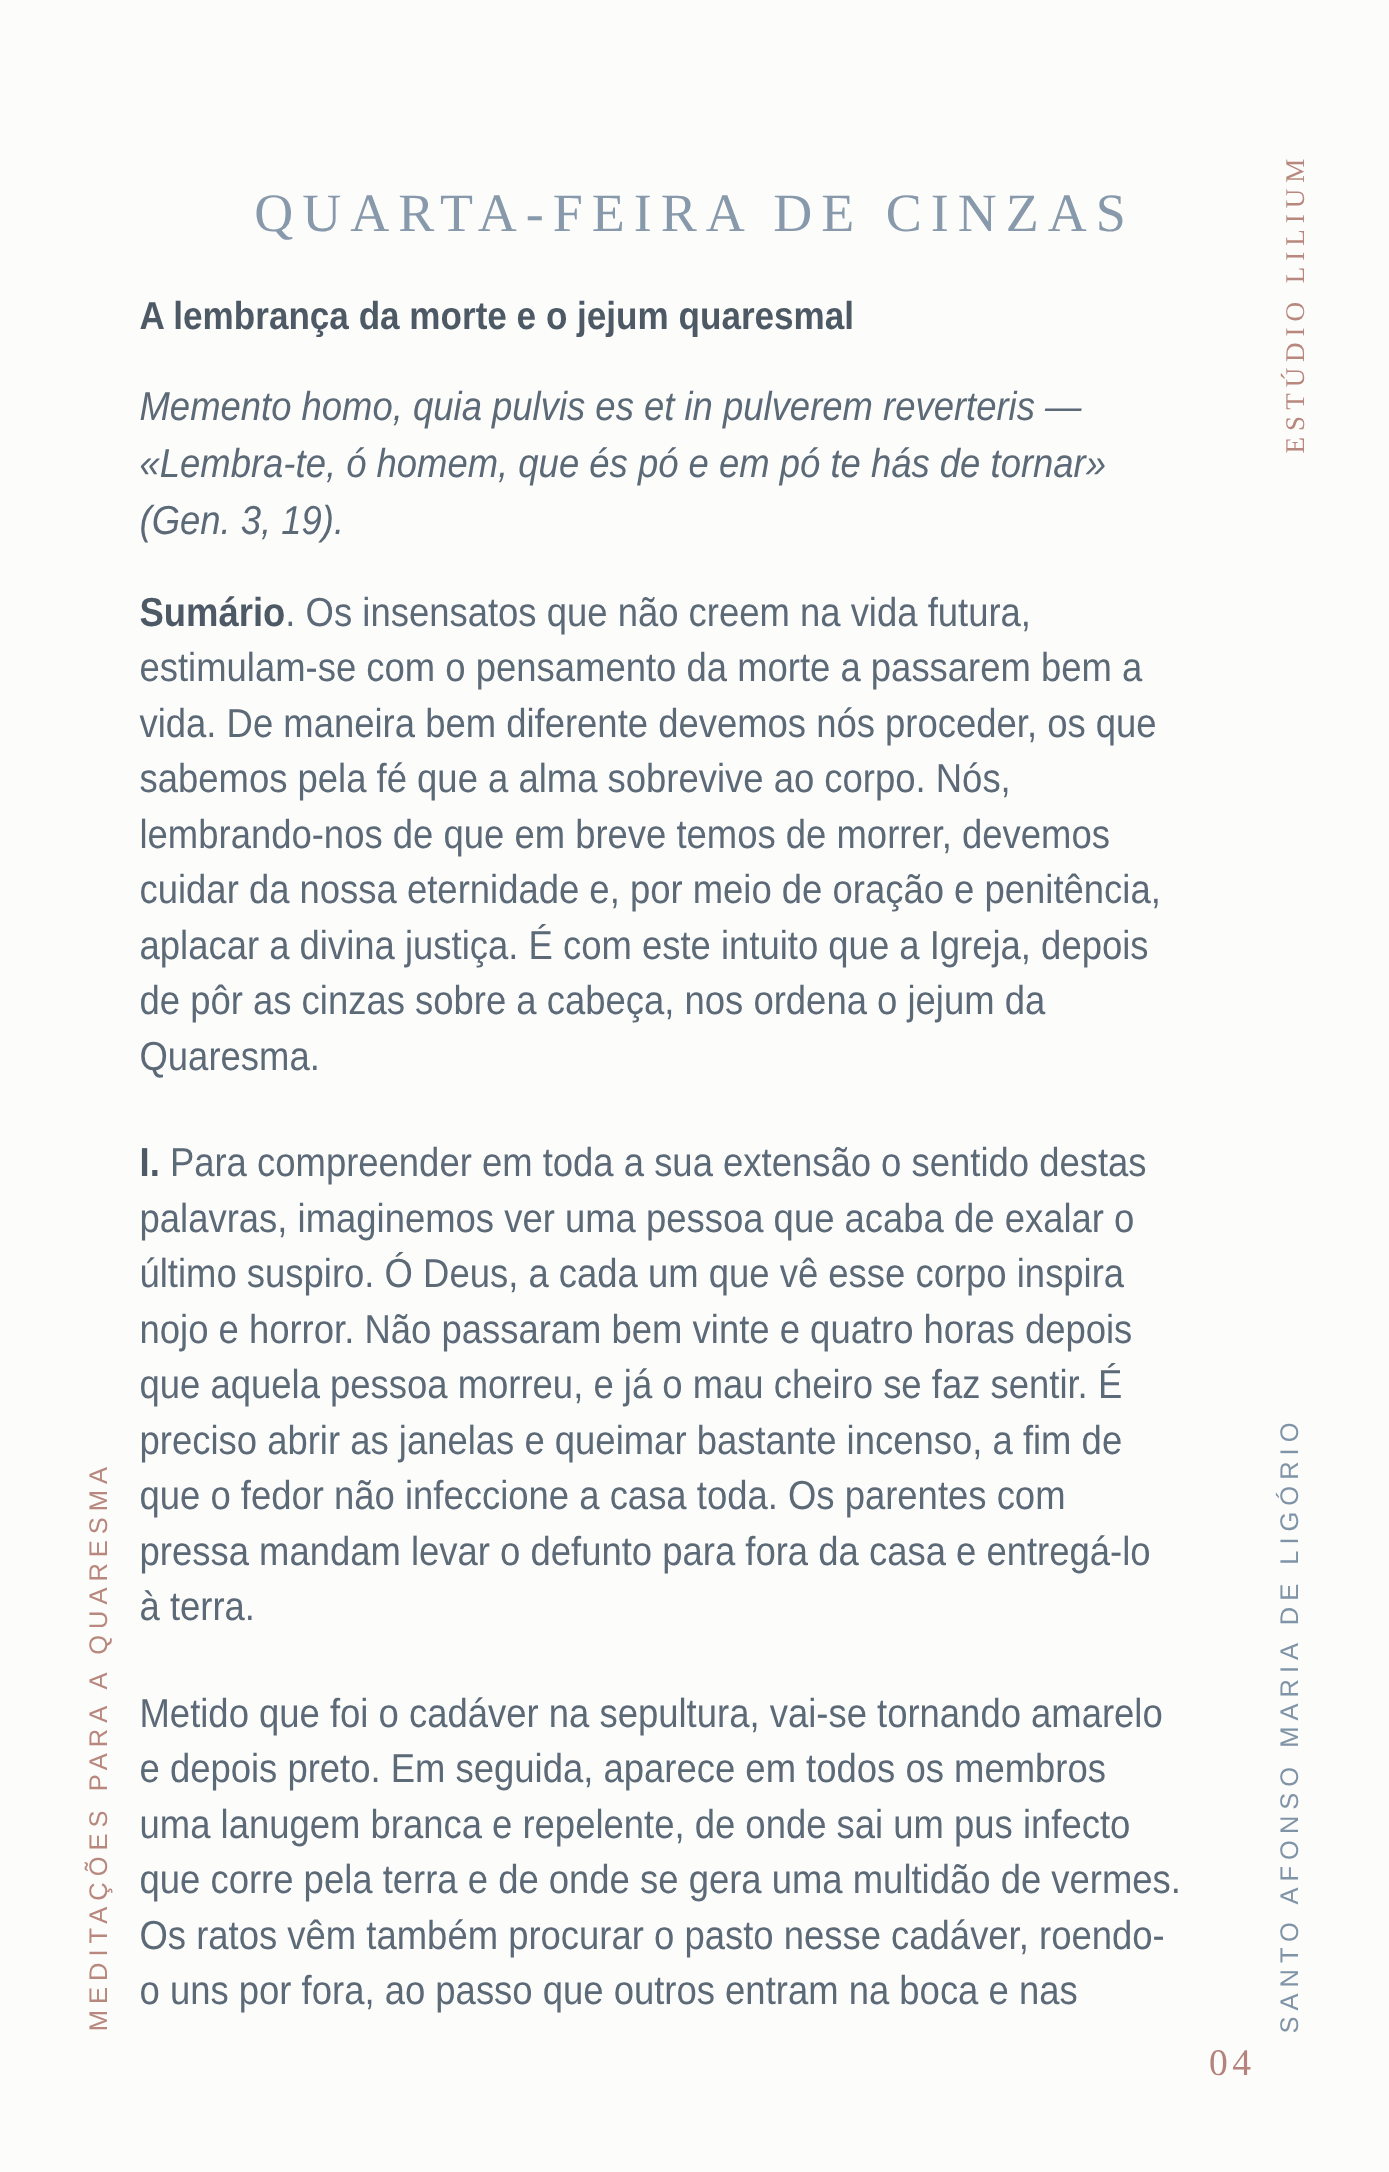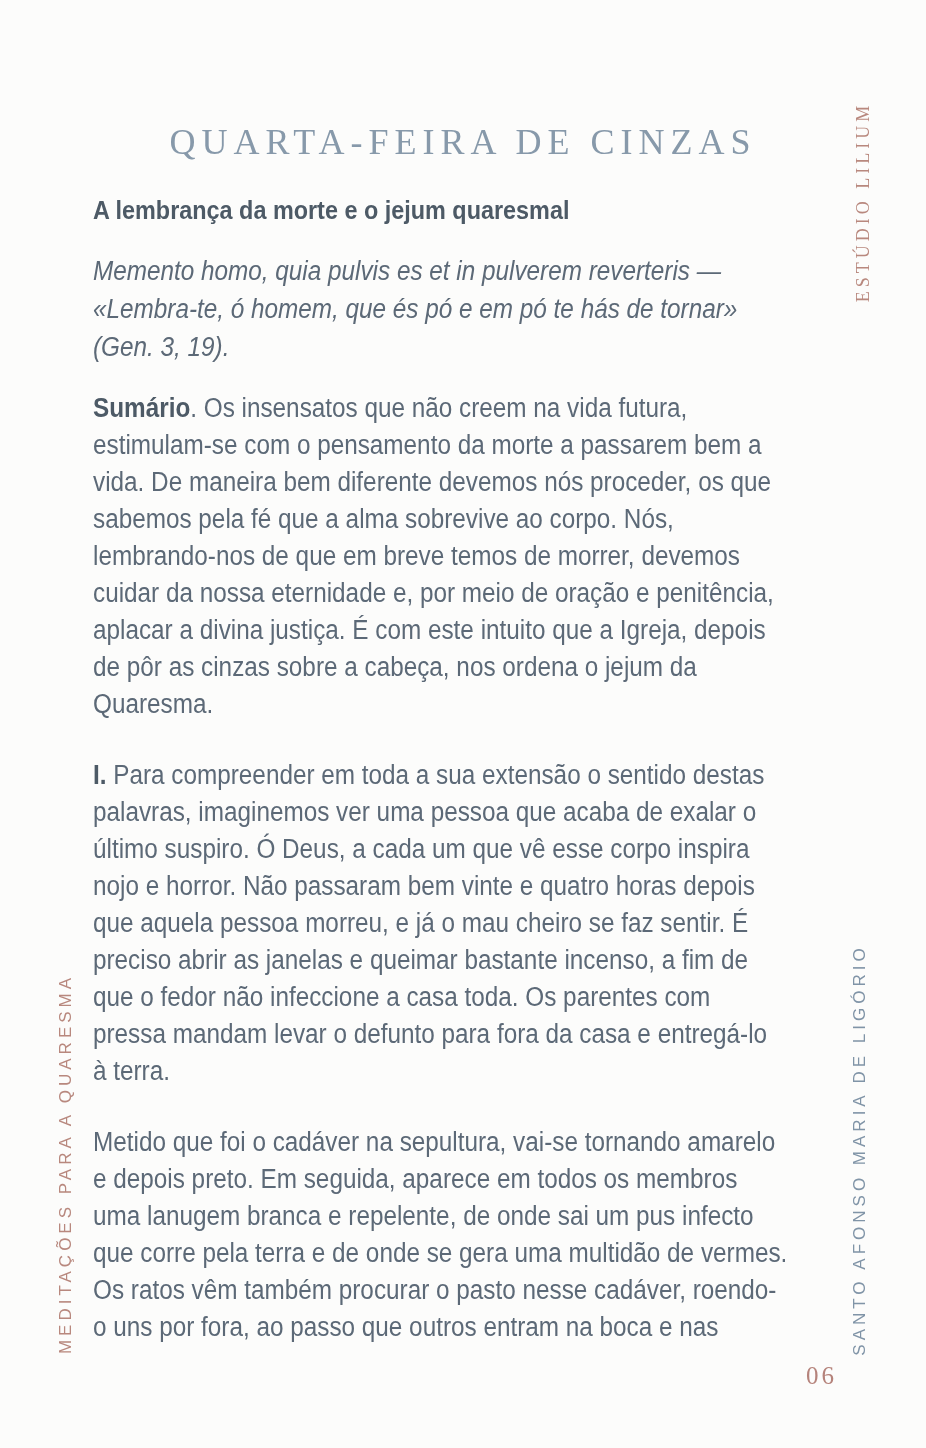--- a/index.html
+++ b/index.html
@@ -151,15 +151,15 @@
 o uns por fora, ao passo que outros entram na boca e nas</span></p>
 
   </div>
 
   <div class="rail rail-serif rail-right-top">ESTÚDIO LILIUM</div>
 
   <div class="rail rail-sans rail-right-bottom">SANTO AFONSO MARIA DE LIGÓRIO</div>
 
   <div class="rail rail-sans rail-left">MEDITAÇÕES PARA A QUARESMA</div>
 
-  <div class="page-number">06</div>
+  <div class="page-number">04</div>
 
 </div>
 
 </body></html>

